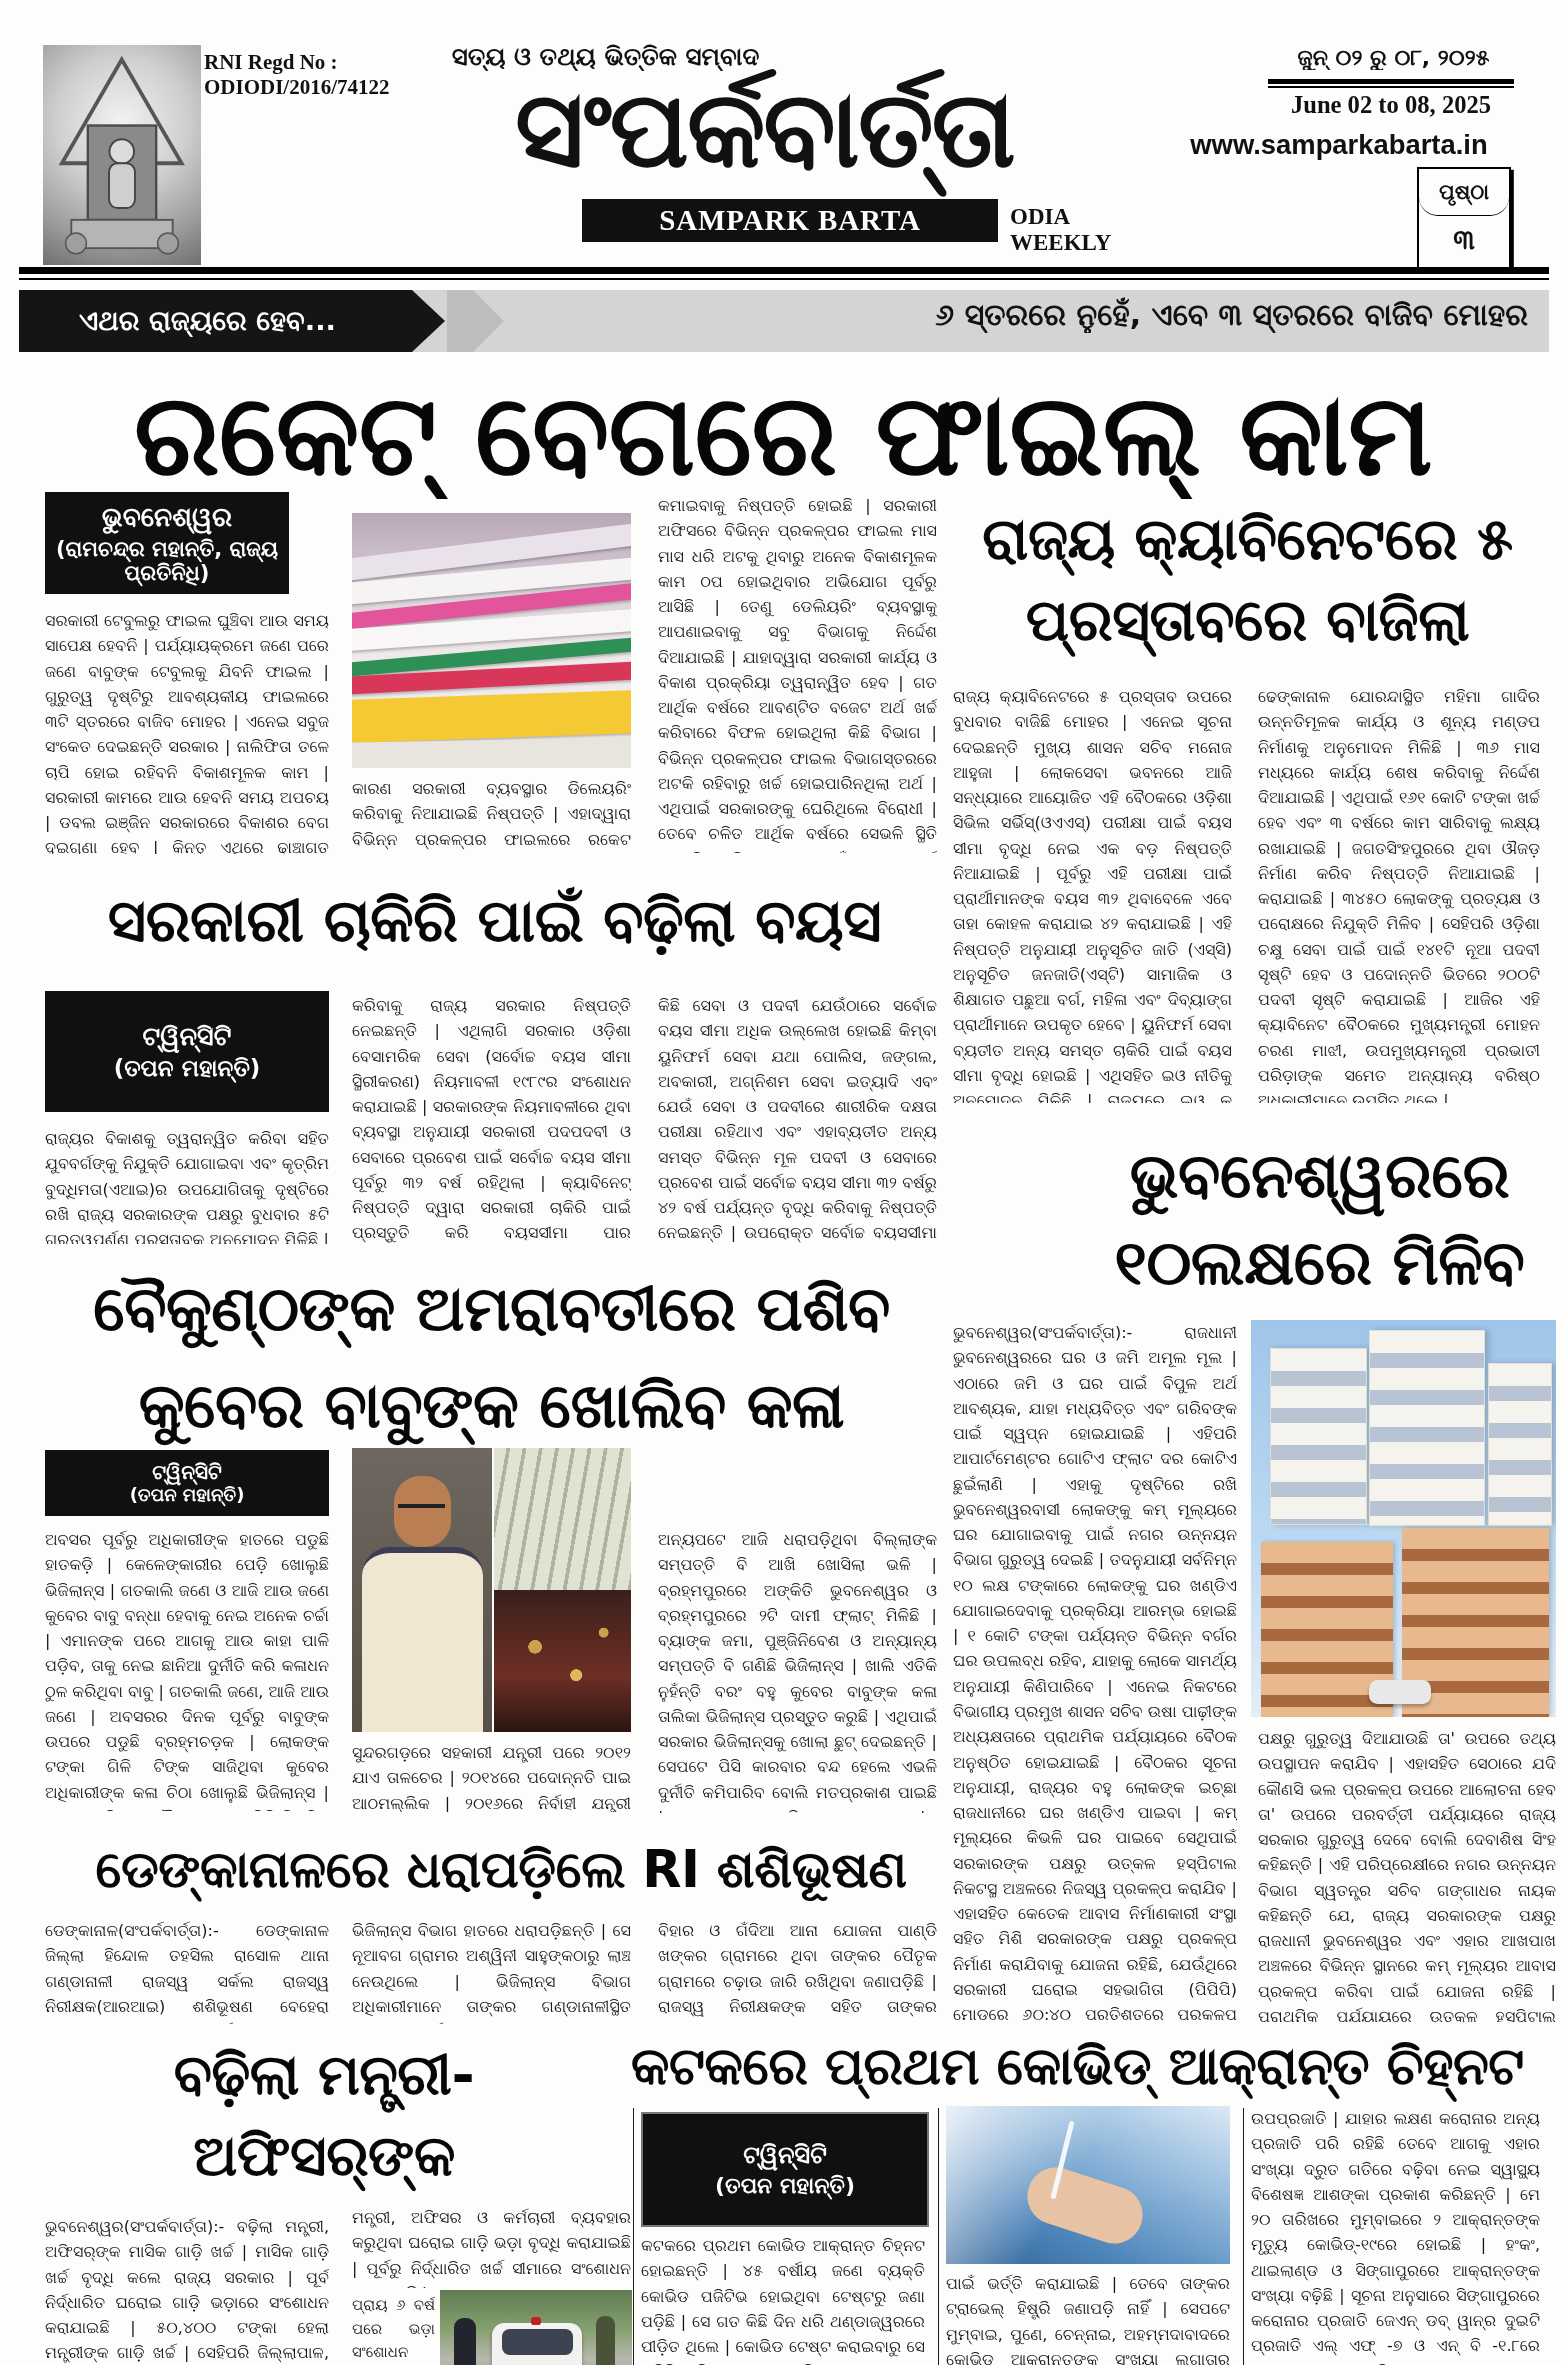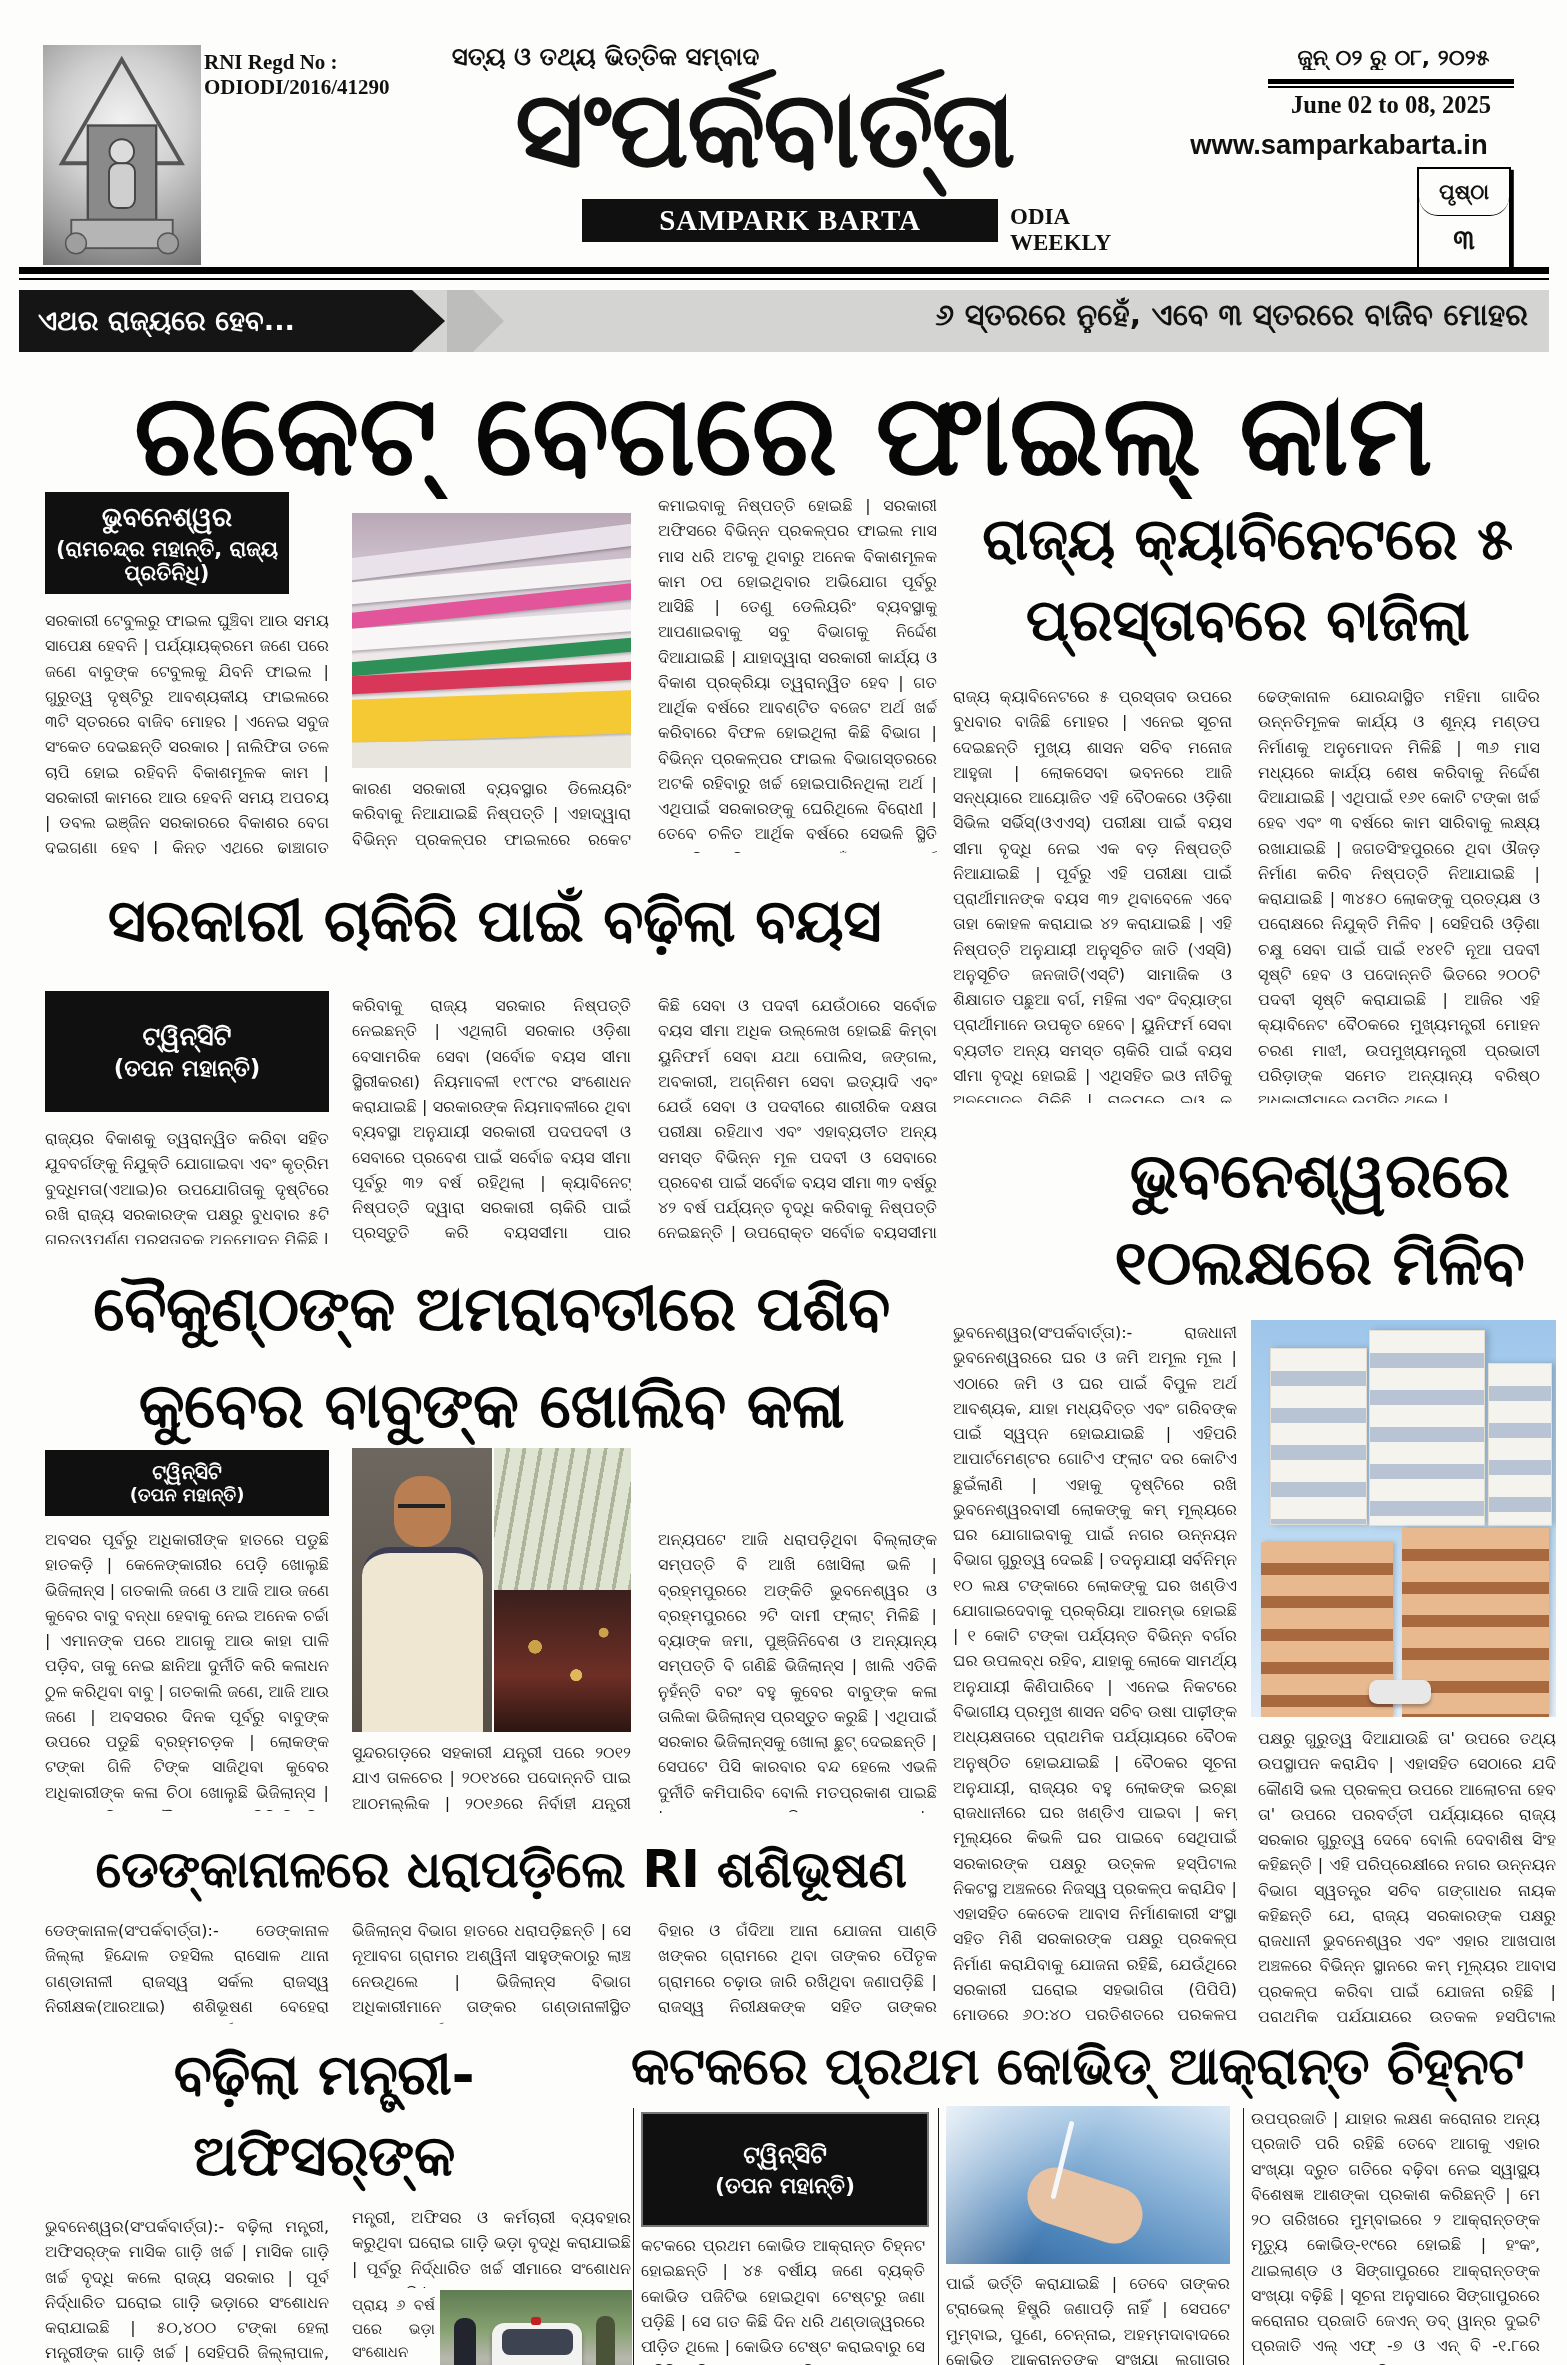--- a/index.html
+++ b/index.html
@@ -42,42 +42,42 @@
     <svg width="158" height="220" viewBox="0 0 335 465">
       <polygon points="167,30 40,250 294,250" fill="none" stroke="#555" stroke-width="8"></polygon>
       <rect x="95" y="170" width="145" height="200" fill="#8a8a8a" stroke="#4a4a4a" stroke-width="5"></rect>
       <circle cx="167" cy="225" r="26" fill="#dcdcdc" stroke="#444" stroke-width="4"></circle>
       <rect x="140" y="250" width="55" height="95" rx="18" fill="#cfcfcf" stroke="#444" stroke-width="4"></rect>
       <rect x="60" y="370" width="215" height="60" fill="#b5b5b5" stroke="#555" stroke-width="4"></rect>
       <circle cx="70" cy="420" r="22" fill="#9f9f9f" stroke="#555" stroke-width="3"></circle>
       <circle cx="265" cy="420" r="22" fill="#9f9f9f" stroke="#555" stroke-width="3"></circle>
     </svg>
   </div>
-  <div class="abs serif" style="left:204px;top:50px;width:265px;font-size:21px;font-weight:bold;">RNI Regd No : ODIODI/2016/41290</div>
+  <div class="abs serif" style="left:204px;top:50px;width:265px;font-size:21px;font-weight:bold;">RNI Regd No : ODIODI/2016/74122</div>
   <div class="abs" style="left:440px;top:42px;width:331px;font-size:24.6px;font-weight:900;text-align:center;overflow:hidden;">ସତ୍ୟ ଓ ତଥ୍ୟ ଭିତ୍ତିକ ସମ୍ବାଦ</div>
   <div class="abs" style="left:426px;top:66px;width:677px;height:142px;font-size:106px;font-weight:900;text-align:center;line-height:1.2;overflow:hidden;letter-spacing:-1.9px;">ସଂପର୍କବାର୍ତ୍ତା</div>
   <div class="abs blackbox serif" style="left:582px;top:199px;width:416px;height:43px;">
     <span style="font-size:29px;font-weight:bold;letter-spacing:0.9px;">SAMPARK BARTA</span>
   </div>
   <div class="abs serif" style="left:1010px;top:204px;width:156px;font-size:23px;font-weight:bold;">ODIA WEEKLY</div>
   <div class="abs" style="left:1273px;top:45px;width:241px;font-size:22px;font-weight:900;text-align:center;overflow:hidden;">ଜୁନ୍ ୦୨ ରୁ ୦୮, ୨୦୨୫</div>
   <div class="abs rule" style="left:1268px;top:79px;width:246px;height:4.7px;"></div>
   <div class="abs rule" style="left:1268px;top:86px;width:246px;height:1.9px;"></div>
   <div class="abs serif" style="left:1268px;top:91px;width:246px;font-size:24.6px;font-weight:bold;text-align:center;">June 02 to 08, 2025</div>
   <div class="abs" style="left:1159px;top:129px;width:360px;font-size:27.4px;font-weight:bold;text-align:center;font-family:'Liberation Sans',sans-serif;">www.samparkabarta.in</div>
   <div class="abs" style="left:1417px;top:167px;width:90px;height:99px;border:2.4px solid #000;box-shadow:2.8px 2.8px 0 #000;">
     <div style="height:46px;border-bottom:1.9px solid #000;font-size:21px;font-weight:900;display:flex;align-items:center;justify-content:center;overflow:hidden;border-radius:19px;">ପୃଷ୍ଠା</div>
     <div style="height:47px;font-size:27.4px;font-weight:900;display:flex;align-items:center;justify-content:center;">୩</div>
   </div>
   <div class="abs rule" style="left:19px;top:267px;width:1530px;height:6.6px;"></div>
   <div class="abs rule" style="left:19px;top:278px;width:1530px;height:2.4px;"></div>
 
   <div class="abs" style="left:19px;top:290px;width:1530px;height:62px;background:#d4d4d3;">
     <div style="position:absolute;left:0;top:0;width:426px;height:62px;background:#151515;clip-path:polygon(0 0,393px 0,426px 31px,393px 62px,0 62px);display:flex;align-items:center;">
-      <span style="color:#fff;font-size:27.4px;font-weight:900;padding-left:19px;overflow:hidden;white-space:nowrap;">ଏଥର ରାଜ୍ୟରେ ହେବ...</span>
+      <span style="color:#fff;font-size:27.4px;font-weight:900;padding-left:19px;overflow:hidden;white-space:nowrap;margin-left:41px;">ଏଥର ରାଜ୍ୟରେ ହେବ...</span>
     </div>
     <div style="position:absolute;left:428px;top:0;width:57px;height:62px;background:#bdbdbc;clip-path:polygon(0 0,26px 0,57px 31px,26px 62px,0 62px);"></div>
     <div style="position:absolute;right:21px;top:6.6px;width:1017px;font-size:30px;font-weight:900;text-align:right;overflow:hidden;white-space:nowrap;">୬ ସ୍ତରରେ ନୁହେଁ, ଏବେ ୩ ସ୍ତରରେ ବାଜିବ ମୋହର</div>
   </div>
 
   <div class="abs headline" style="left:38px;top:360px;width:1490px;height:125px;font-size:113px;margin-top:14px;">ରକେଟ୍ ବେଗରେ ଫାଇଲ୍ କାମ</div>
 
   <div class="abs blackbox" style="left:45px;top:492px;width:244px;height:102px;">
     <span style="font-size:26.5px;font-weight:900;">ଭୁବନେଶ୍ୱର</span>
     <span style="font-size:21px;font-weight:700;">(ରାମଚନ୍ଦ୍ର ମହାନ୍ତି, ରାଜ୍ୟ ପ୍ରତିନିଧି)</span>

